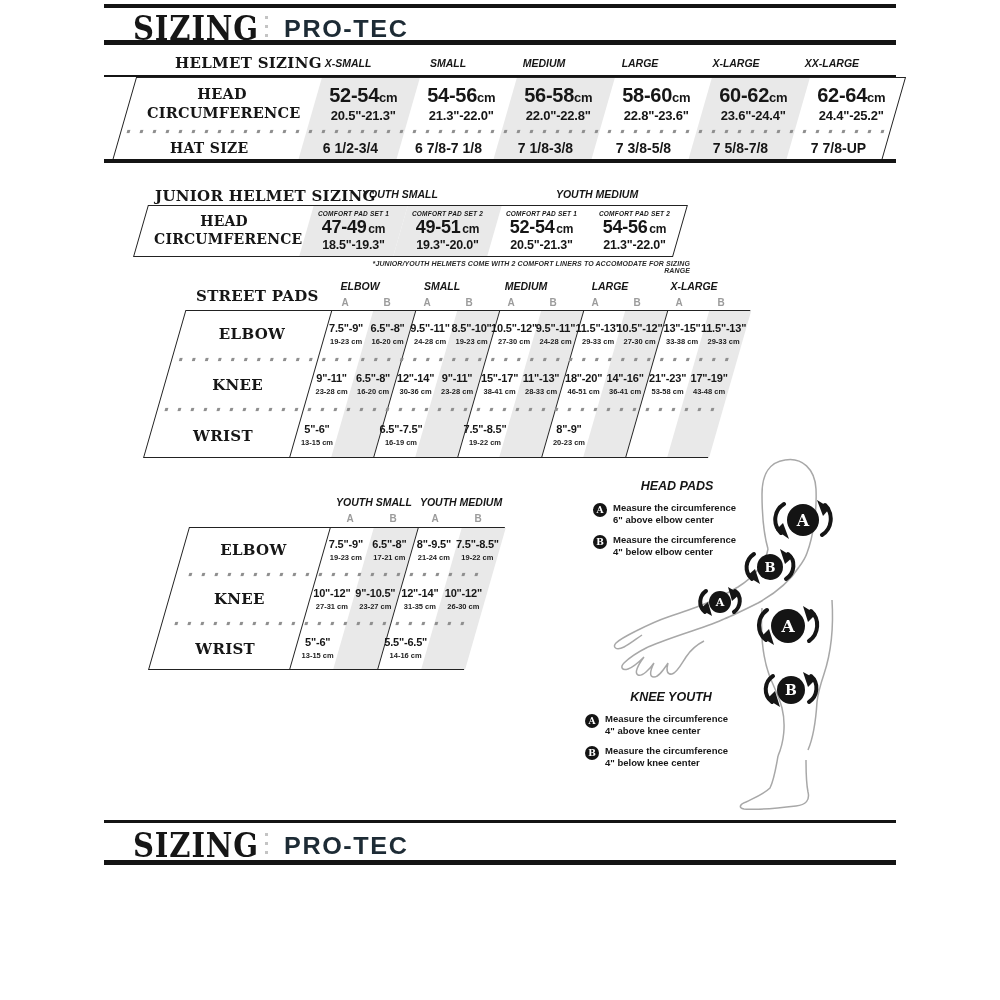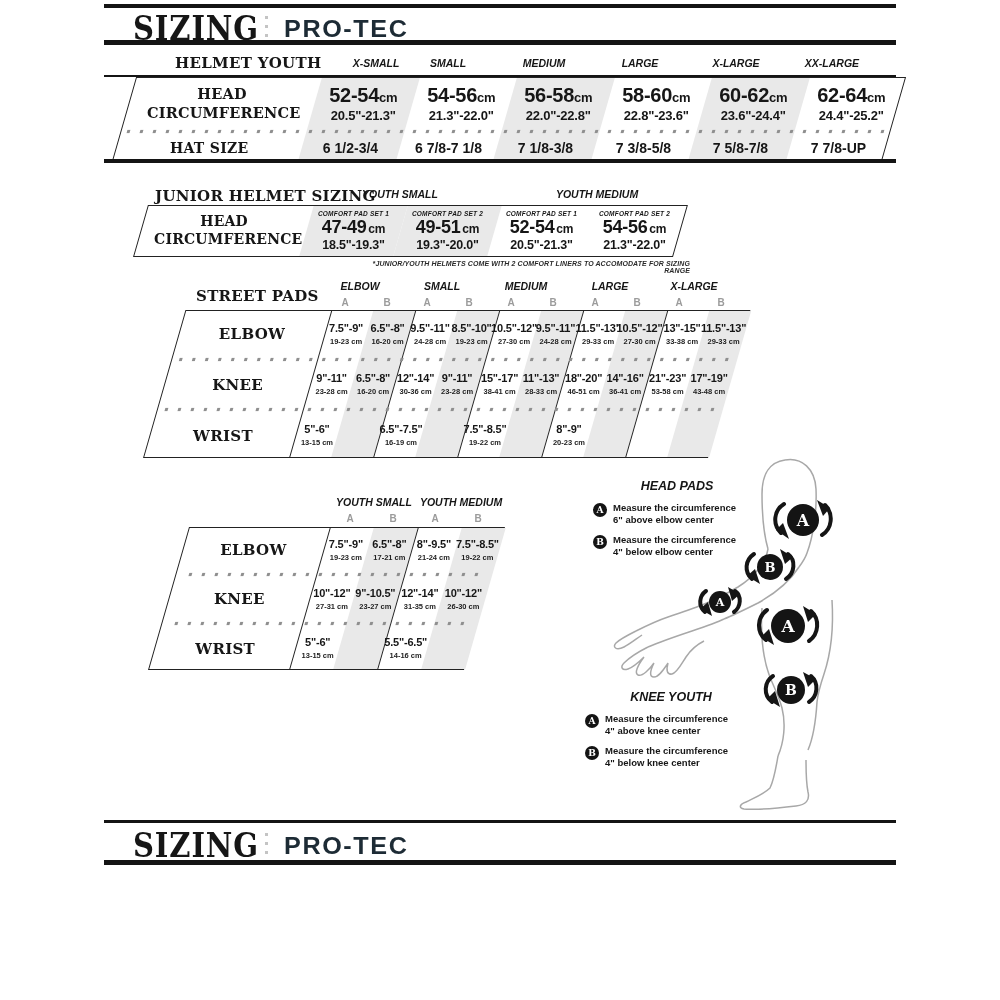--- a/index.html
+++ b/index.html
@@ -62,22 +62,22 @@
 <body>
 
 <div class="page">
 
   <div class="hline" style="left:104px;top:4px;width:792px;height:4px"></div>
   <div class="abs brand" style="left:133px;top:9px">SIZING</div>
   <div class="abs vdots" style="left:264px;top:13px;height:27px"></div>
   <div class="abs logo" style="left:284px;top:15px">PRO-TEC</div>
   <div class="hline" style="left:104px;top:40px;width:792px;height:5px"></div>
 
-  <div class="abs slab" style="left:175px;top:54px">HELMET YOUTH</div>
-  <div class="abs sizehdr ctr" style="left:376px;top:57px">X-SMALL</div>
+  <div class="abs slab" style="left:175px;top:54px">HELMET SIZING</div>
+  <div class="abs sizehdr ctr" style="left:348px;top:57px">X-SMALL</div>
   <div class="abs sizehdr ctr" style="left:448px;top:57px">SMALL</div>
   <div class="abs sizehdr ctr" style="left:544px;top:57px">MEDIUM</div>
   <div class="abs sizehdr ctr" style="left:640px;top:57px">LARGE</div>
   <div class="abs sizehdr ctr" style="left:736px;top:57px">X-LARGE</div>
   <div class="abs sizehdr ctr" style="left:832px;top:57px">XX-LARGE</div>
   <div class="hline" style="left:104px;top:75px;width:792px;height:2px"></div>
 
   <div class="tbl" style="left:112px;top:77px;width:770px;height:84px">
     <div class="skew">
       <div class="col" style="width:185px">

